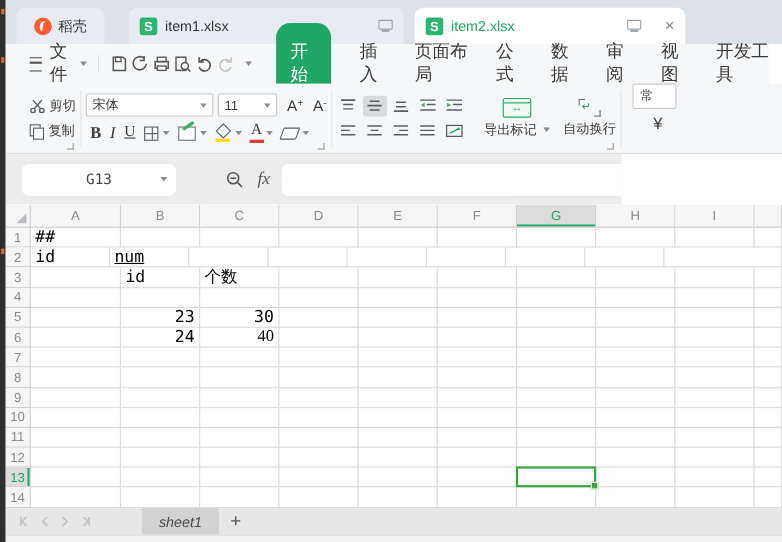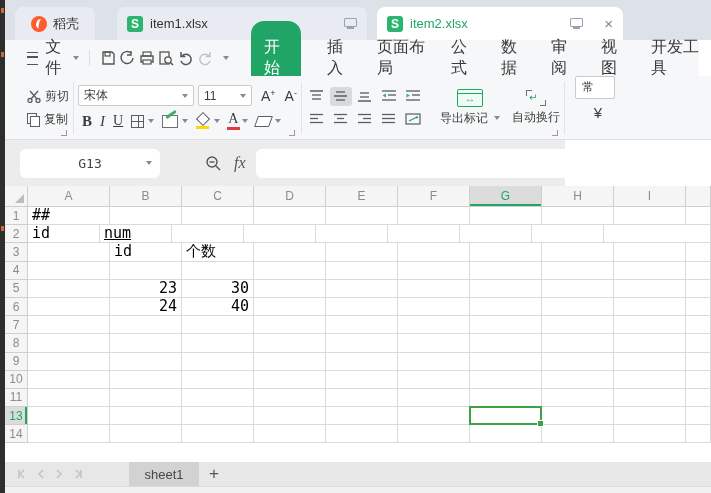--- a/index.html
+++ b/index.html
@@ -113,21 +113,21 @@
   .g-rh.g-sel-row{background:#dcdcdc;color:#21a666;box-shadow:inset -2px 0 0 #21a666;}
   .g-cell{box-sizing:border-box;border-right:1px solid #dadada;border-bottom:1px solid #dadada;position:relative;
           font-size:15px;color:#000;line-height:17px;padding:0 4px;white-space:nowrap;overflow:visible;display:flex;align-items:center;}
   .g-cell.num{justify-content:flex-end;}
   .g-fill{flex:1;border-bottom:1px solid #dadada;}
   .g-head .g-fill{background:#f5f5f5;border-bottom:1px solid #cfcfcf;}
   .sel-box{position:absolute;left:-1px;top:-1px;right:-1px;bottom:-1px;border:2px solid #3ea345;pointer-events:none;z-index:5;}
   .sel-box::after{content:'';position:absolute;right:-4px;bottom:-4px;width:5px;height:5px;background:#3ea345;border:1px solid #fff;}
 
   
-  .sheetbar{position:absolute;left:5px;top:462px;width:706px;height:24px;background:#e7e7e7;display:flex;align-items:stretch;font-size:13px;}
+  .sheetbar{position:absolute;left:5px;top:462px;width:706px;height:24px;background:#e7e7e7;display:flex;align-items:stretch;font-size:13px;font-style:italic;}
   .navgrp{display:flex;align-items:center;gap:10px;margin:0 14px 0 12px;color:#c4c4c4;}
   .stab{display:flex;align-items:center;justify-content:center;width:70px;}
   .stab-1{background:#d2d2d2;color:#474747;}
   .stab-2{background:#ffffff;color:#21a666;font-weight:bold;}
   .addsheet{display:flex;align-items:center;justify-content:center;width:30px;font-size:17px;color:#555;}
   .bottomstrip{position:absolute;left:5px;top:486px;width:706px;height:7px;background:#f1f1f1;border-top:1px solid #dcdcdc;}
 </style>
 </head>
 <body>
 
@@ -482,21 +482,21 @@
         <div class="g-cell" style="width: 72px;"></div>
         <div class="g-cell" style="width: 72px;"></div>
         <div class="g-cell" style="width: 72px;"></div>
         <div class="g-cell" style="width: 72px;"></div>
         <div class="g-cell g-fill"></div>
       </div>
       <div class="g-row">
         <div class="g-rh">6</div>
         <div class="g-cell" style="width: 82px;"></div>
         <div class="g-cell num" style="width: 72px;">24</div>
-        <div class="g-cell num" style="width: 72px;">40</div>
+        <div class="g-cell num" style="width: 72px; font-family: Liberation Serif, serif;">40</div>
         <div class="g-cell" style="width: 72px;"></div>
         <div class="g-cell" style="width: 72px;"></div>
         <div class="g-cell" style="width: 72px;"></div>
         <div class="g-cell" style="width: 72px;"></div>
         <div class="g-cell" style="width: 72px;"></div>
         <div class="g-cell" style="width: 72px;"></div>
         <div class="g-cell g-fill"></div>
       </div>
       <div class="g-row">
         <div class="g-rh">7</div>
@@ -545,20 +545,33 @@
         <div class="g-cell" style="width: 72px;"></div>
         <div class="g-cell" style="width: 72px;"></div>
         <div class="g-cell" style="width: 72px;"></div>
         <div class="g-cell" style="width: 72px;"></div>
         <div class="g-cell" style="width: 72px;"></div>
         <div class="g-cell" style="width: 72px;"></div>
         <div class="g-cell g-fill"></div>
       </div>
       <div class="g-row">
         <div class="g-rh">11</div>
+        <div class="g-cell" style="width: 82px;"></div>
+        <div class="g-cell" style="width: 72px;"></div>
+        <div class="g-cell" style="width: 72px;"></div>
+        <div class="g-cell" style="width: 72px;"></div>
+        <div class="g-cell" style="width: 72px;"></div>
+        <div class="g-cell" style="width: 72px;"></div>
+        <div class="g-cell" style="width: 72px;"></div>
+        <div class="g-cell" style="width: 72px;"></div>
+        <div class="g-cell" style="width: 72px;"></div>
+        <div class="g-cell g-fill"></div>
+      </div>
+      <div class="g-row">
+        <div class="g-rh">12</div>
         <div class="g-cell" style="width: 82px;"></div>
         <div class="g-cell" style="width: 72px;"></div>
         <div class="g-cell" style="width: 72px;"></div>
         <div class="g-cell" style="width: 72px;"></div>
         <div class="g-cell" style="width: 72px;"></div>
         <div class="g-cell" style="width: 72px;"></div>
         <div class="g-cell" style="width: 72px;"></div>
         <div class="g-cell" style="width: 72px;"></div>
         <div class="g-cell" style="width: 72px;"></div>
         <div class="g-cell g-fill"></div>

